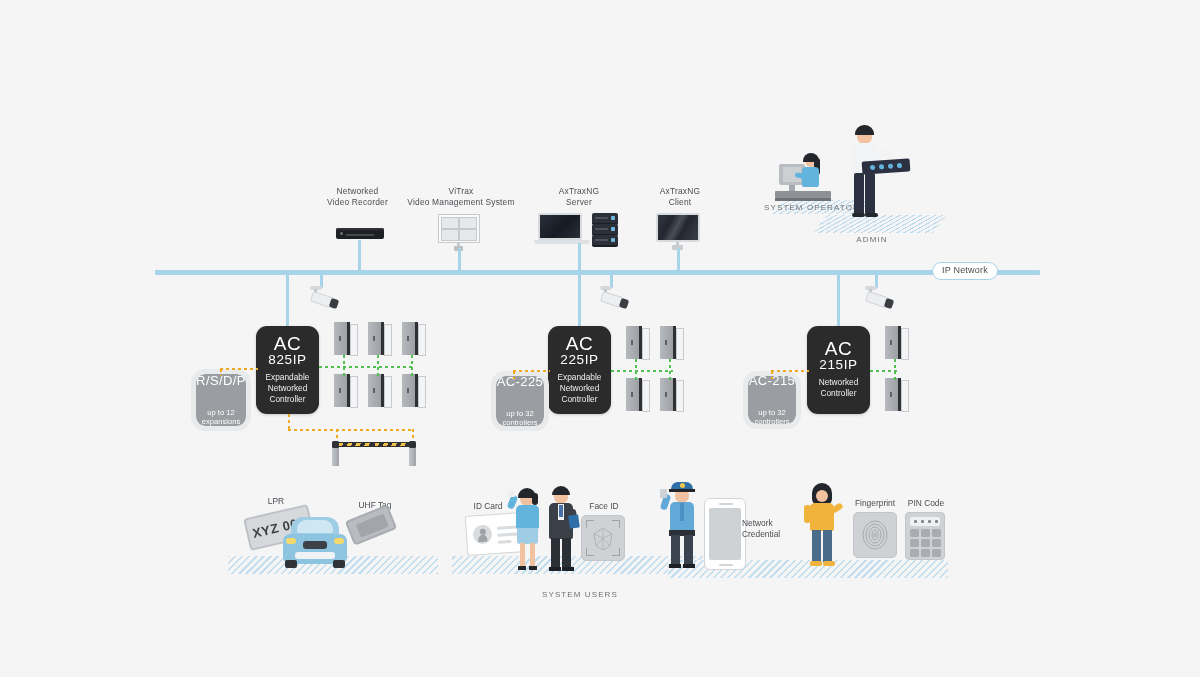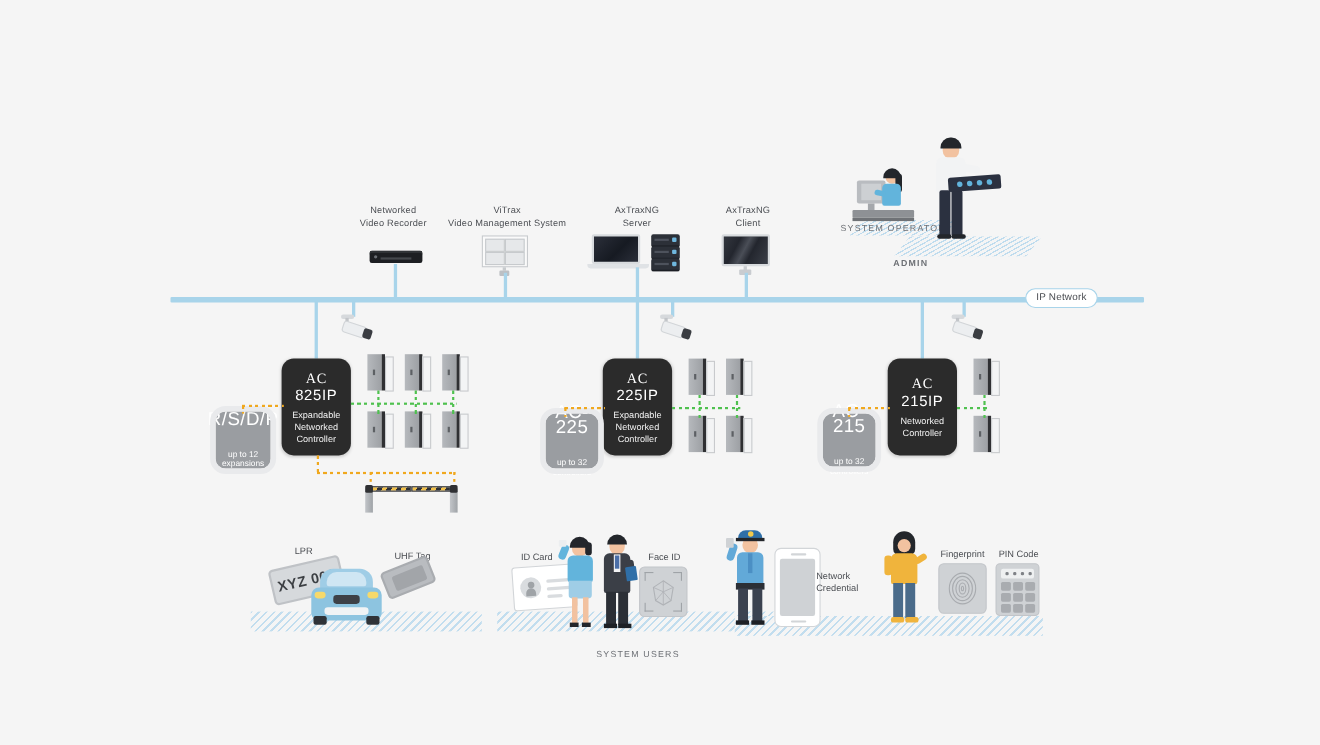--- a/index.html
+++ b/index.html
@@ -36,32 +36,32 @@
     padding:2px 9px 3px;letter-spacing:.2px;line-height:11px;
   }
 
   
   .ctrl{
     position:absolute;background:#2b2b2b;border-radius:11px;
     color:#ffffff;text-align:center;
     box-shadow:0 1px 3px rgba(0,0,0,.18);
     display:flex;flex-direction:column;align-items:center;justify-content:center;
   }
-  .ctrl .t1{font-size:13px;line-height:16px;letter-spacing:.6px;font-family:Liberation Serif, serif;}
+  .ctrl .t1{font-size:19px;line-height:16px;letter-spacing:.6px;}
   .ctrl .t2{font-size:13.5px;line-height:16px;letter-spacing:.6px;margin-bottom:4px;}
   .ctrl .t3{font-size:8.3px;line-height:11px;white-space:pre-line;color:#f0f0f0;}
 
   
   .subbox{
     position:absolute;background:#9a9da1;border-radius:9px;color:#ffffff;
     text-align:center;display:flex;flex-direction:column;
     align-items:center;justify-content:center;
     outline:5px solid #e9eaec;
   }
-  .subbox .s1{font-size:17px;line-height:14px;letter-spacing:.4px;}
+  .subbox .s1{font-size:13px;line-height:14px;letter-spacing:.4px;}
   .subbox .s2{font-size:7.6px;line-height:9.5px;white-space:pre-line;margin-top:20px;}
 
   
   .legend{position:absolute;left:958px;top:334px;width:92px;}
   .lg-row{margin-bottom:9px;}
   .lg-line{height:3px;width:86px;margin-bottom:4px;}
   .lg-dot-green{
     background-image:repeating-linear-gradient(to right,#4fc14f 0 3px,transparent 3px 6px);
     height:3px;}
   .lg-dot-orange{
@@ -264,21 +264,21 @@
     <div class="abs" style="left:4px;top:85px;width:13px;height:4px;background:#23262b;border-radius:2px;"></div>
     <div class="abs" style="left:17px;top:85px;width:13px;height:4px;background:#23262b;border-radius:2px;"></div>
 
     <div class="abs" style="left:14px;top:32px;width:48px;height:13px;background:#2b3140;border-radius:2px;transform:rotate(-4deg);">
       <div class="abs" style="left:8px;top:4px;width:5px;height:5px;border-radius:50%;background:#62b4dc;"></div>
       <div class="abs" style="left:17px;top:4px;width:5px;height:5px;border-radius:50%;background:#62b4dc;"></div>
       <div class="abs" style="left:26px;top:4px;width:5px;height:5px;border-radius:50%;background:#62b4dc;"></div>
       <div class="abs" style="left:35px;top:4px;width:5px;height:5px;border-radius:50%;background:#62b4dc;"></div>
     </div>
   </div>
-  <div class="lbl-cap" style="left:788px;top:234px;width:80px;font-weight:bold;">ADMIN</div>
+  <div class="lbl-cap" style="left:832px;top:234px;width:80px;">ADMIN</div>
 
   <div class="drop" style="left:358px;top:240px;height:32px;"></div>
   <div class="drop" style="left:458px;top:248px;height:24px;"></div>
   <div class="drop" style="left:578px;top:243px;height:29px;"></div>
   <div class="drop" style="left:677px;top:248px;height:24px;"></div>
 
   <div class="bus" style="left:155px;top:270px;width:885px;height:4.5px;"></div>
   <div class="pill" style="left:932px;top:262px;">IP Network</div>
 
   <div class="drop" style="left:320px;top:274px;height:14px;"></div>

